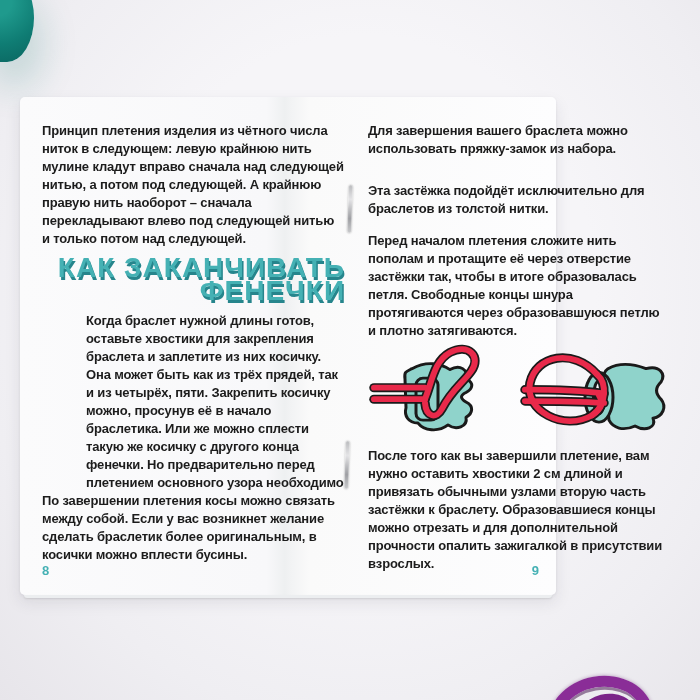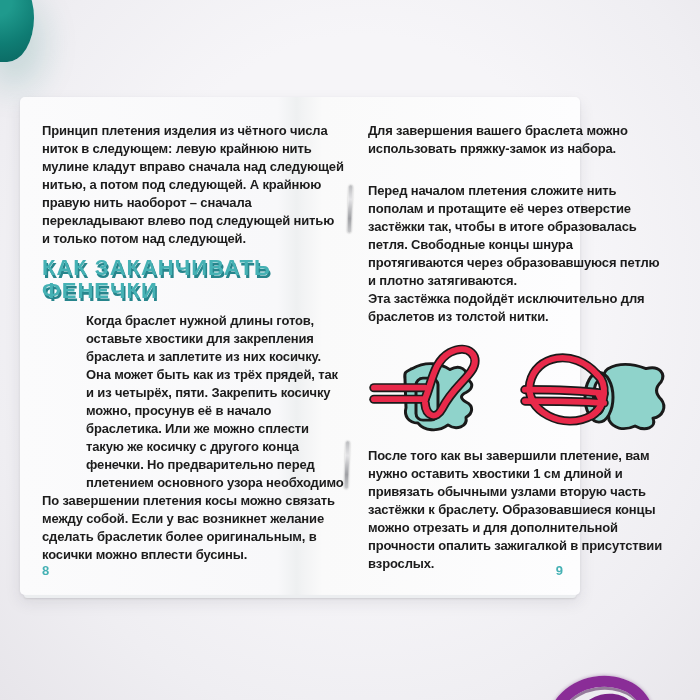--- a/index.html
+++ b/index.html
@@ -27,21 +27,20 @@
     position:absolute;left:576px;top:694px;width:46px;height:36px;
     border:8px solid #7a2388;border-radius:50%;transform:rotate(-14deg);
   }
 
   
   .booklet{
     position:absolute;left:20px;top:97px;width:536px;height:498px;
     background:linear-gradient(90deg,#fbfbfc 0%,#f8f8fa 46%,#eef0f1 49.4%,#f2f3f4 50.6%,#fafafa 54%,#fdfdfe 100%);
     border-radius:5px;
     box-shadow:0 7px 16px rgba(40,40,60,.10), 0 1px 3px rgba(40,40,60,.08);
-    padding-left:24px;
   }
   .booklet::after{ 
     content:"";position:absolute;left:4px;right:4px;bottom:-3px;height:3px;
     background:#eceef0;border-radius:0 0 4px 4px;
     box-shadow:0 1px 2px rgba(0,0,0,.10);
   }
 
   .staple{
     position:absolute;width:4px;border-radius:2px;
     background:linear-gradient(180deg,#b9babd,#e4e4e6 30%,#9d9ea2 70%,#c9cacc);
@@ -62,21 +61,21 @@
   #lp-para1{height:126px;margin-bottom:8px;}
   #lp-para2{height:180px;margin-left:44px;}
   #lp-para3{height:72px;}
   #rp-para1{height:36px;margin-bottom:24px;}
   #rp-para2{height:36px;margin-bottom:14px;}
   #rp-para3{height:108px;}
   #rp-para4{height:126px;margin-top:2px;}
 
   .chapter-heading{
     height:46px;margin:0 0 10px 0;
-    font-size:22px;line-height:23px;font-weight:bold;text-align:left;
+    font-size:28px;line-height:23px;font-weight:bold;text-align:right;
     letter-spacing:1px;white-space:pre-line;color:#45b1b4;
     text-shadow:1.5px 2.5px 0 #26858c;
   }
 
   .page-num{
     position:absolute;top:466px;font-size:13px;font-weight:bold;color:#45b1b4;
   }
   .page-num.left{left:22px;}
   .page-num.right{right:17px;}
 
@@ -96,22 +95,22 @@
     <p class="para" id="lp-para1">Принцип плетения изделия из чётного числа ниток в следующем: левую крайнюю нить мулине кладут вправо сначала над следующей нитью, а потом под следующей. А крайнюю правую нить наоборот – сначала перекладывают влево под следующей нитью и только потом над следующей.</p>
     <h2 class="chapter-heading">КАК ЗАКАНЧИВАТЬ
 ФЕНЕЧКИ</h2>
     <p class="para" id="lp-para2">Когда браслет нужной длины готов, оставьте хвостики для закрепления браслета и заплетите из них косичку. Она может быть как из трёх прядей, так и из четырёх, пяти. Закрепить косичку можно, просунув её в начало браслетика. Или же можно сплести такую же косичку с другого конца фенечки. Но предварительно перед плетением основного узора необходимо оставить верёвочки свободными именно для этой цели.</p>
     <p class="para" id="lp-para3">По завершении плетения косы можно связать между собой. Если у вас возникнет желание сделать браслетик более оригинальным, в косички можно вплести бусины.</p>
   </div>
   <div class="page-num left">8</div>
 
   <div class="col col-right">
     <p class="para" id="rp-para1">Для завершения вашего браслета можно использовать пряжку-замок из набора.</p>
+    <p class="para" id="rp-para2">Эта застёжка подойдёт исключительно для браслетов из толстой нитки.</p>
     <p class="para" id="rp-para3">Перед началом плетения сложите нить пополам и протащите её через отверстие застёжки так, чтобы в итоге образовалась петля. Свободные концы шнура протягиваются через образовавшуюся петлю и плотно затягиваются.</p>
-    <p class="para" id="rp-para2">Эта застёжка подойдёт исключительно для браслетов из толстой нитки.</p>
 
     <div class="illus-wrap">
       <svg width="300" height="105" viewBox="0 0 300 110" preserveAspectRatio="none">
 
         <g>
           <path stroke="#1a1a1a" stroke-width="3" stroke-linejoin="round" d="M 44,30 C 58,22 72,24 82,31 C 92,25 100,31 99,41
                    C 106,45 105,51 98,55 C 92,58 92,61 98,65
                    C 106,69 105,77 98,81 C 100,91 88,95 80,89
                    C 70,97 56,95 50,87 C 40,87 36,79 38,71
                    L 37,41 C 36,33 38,33 44,30 Z" fill="#8fd3cb"></path>
@@ -148,20 +147,20 @@
           <g stroke-width="6" fill="none" stroke-linecap="round" stroke="#e8294a">
             <path d="M 157,52 C 200,52 222,54 236,56"></path>
             <path d="M 157,64 C 200,64 222,65 236,66"></path>
             <path d="M 229,36 C 205,8 168,16 162,45 C 156,74 196,96 224,79 C 233,73 236,66 231,58"></path>
             <path d="M 229,36 C 239,45 239,68 224,79"></path>
           </g>
         </g>
       </svg>
     </div>
 
-    <p class="para" id="rp-para4">После того как вы завершили плетение, вам нужно оставить хвостики 1 см длиной и привязать обычными узлами вторую часть застёжки к браслету. Образовавшиеся концы можно отрезать и для дополнительной прочности опалить зажигалкой в присутствии взрослых.</p>
+    <p class="para" id="rp-para4">После того как вы завершили плетение, вам нужно оставить хвостики 2 см длиной и привязать обычными узлами вторую часть застёжки к браслету. Образовавшиеся концы можно отрезать и для дополнительной прочности опалить зажигалкой в присутствии взрослых.</p>
   </div>
   <div class="page-num right">9</div>
 
 </div>
 
 <div class="purple-ring"></div>
 <div class="purple-ring-inner"></div>
 
 </body></html>

